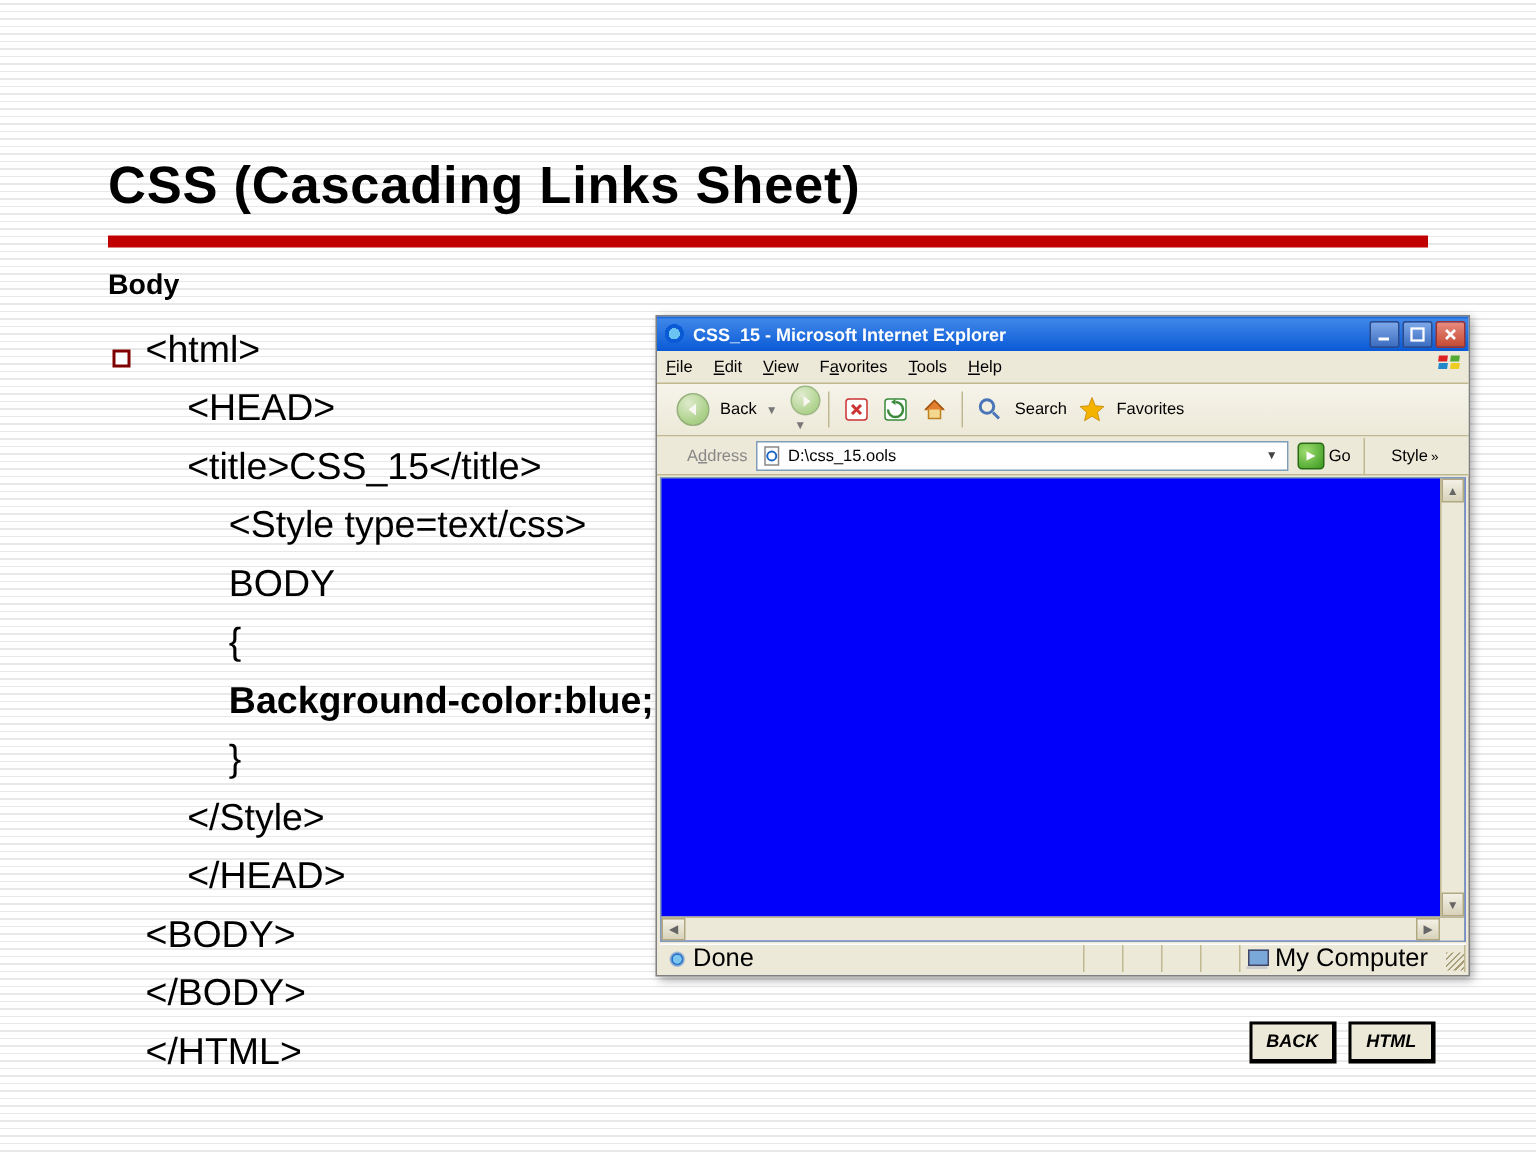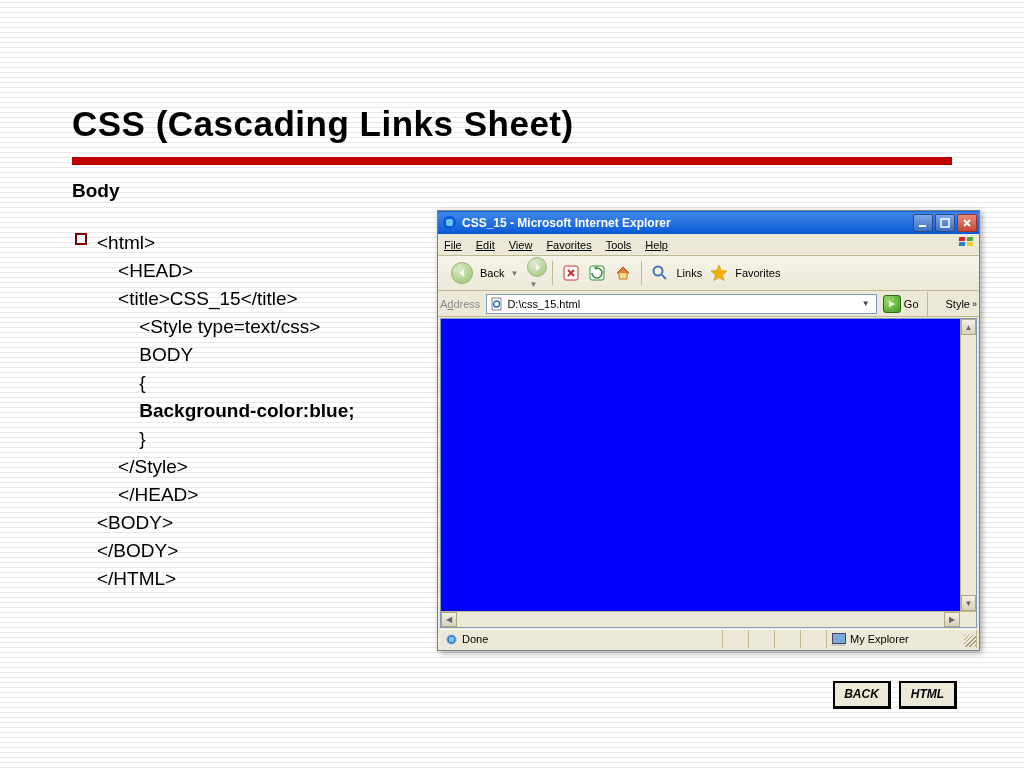--- a/index.html
+++ b/index.html
@@ -35,24 +35,24 @@
 }
 .code-bullet {
   position: absolute;
   left: 75px; top: 233px;
   width: 12px; height: 12px;
   border: 2px solid #800000;
   background: #fff;
 }
 .code {
   position: absolute;
-  left: 97px; top: 229px;
+  left: 97px; top: 214px;
   font-family: Verdana, sans-serif;
-  font-size: 19px;
-  line-height: 28px;
+  font-size: 25px;
+  line-height: 39px;
   color: #000;
   white-space: pre;
 }
 .bold { font-weight: bold; }
 
 
 .iewin {
   position: absolute;
   left: 437px; top: 210px;
   width: 543px; height: 441px;
@@ -90,21 +90,21 @@
 .win-btn.close { background: linear-gradient(#e78b7e, #c54a32); border-color: #933; }
 .win-btn svg { width: 10px; height: 10px; }
 .menubar {
   height: 22px;
   background: #ece9d8;
   border-bottom: 1px solid #c0b890;
   display: flex; align-items: center;
   padding: 0 6px;
   position: relative;
 }
-.menubar .menu-item { margin-right: 14px; color: #000; text-decoration: underline; }
+.menubar .menu-item { margin-right: 14px; color: #000; }
 .menubar .menu-item .ul { text-decoration: underline; }
 .win-logo {
   position: absolute; right: 4px; top: 2px;
   width: 18px; height: 14px;
 }
 .win-logo span { display: block; position: absolute; width: 6px; height: 4px; }
 .wl1 { background:#d22; left:2px; top:1px; transform:skewX(-8deg);}
 .wl2 { background:#5a3; left:10px; top:1px; transform:skewX(-8deg);}
 .wl3 { background:#28c; left:2px; top:6px; transform:skewX(-8deg);}
 .wl4 { background:#ec2; left:10px; top:6px; transform:skewX(-8deg);}
@@ -141,21 +141,21 @@
 .tbicon svg { width: 18px; height: 18px; }
 .toolbar .lbl { margin-left: 3px; margin-right: 4px; color: #000; }
 .star svg { fill: #f5b301; stroke: #c08000; stroke-width: 0.5; }
 .search-mag { position: relative;}
 
 .addressbar {
   height: 26px;
   background: #ece9d8;
   border-bottom: 1px solid #c0b890;
   display: flex; align-items: center;
-  padding: 0 2px;
+  padding: 0 20px;
 }
 .addressbar .lbl { margin-right: 6px; color:#888;}
 .addr-input {
   flex: 1; height: 20px;
   background: #fff;
   border: 1px solid #7f9db9;
   display: flex; align-items: center;
   padding: 0 3px;
   font-size: 11px;
 }
@@ -198,21 +198,21 @@
 .scroll-h .arrow { width: 16px; height:100%; background: linear-gradient(#f3f1e6,#d8d2ba); border: 1px solid #b0a880; position:absolute; display:flex; align-items:center; justify-content:center; font-size:8px; color:#666;}
 .scroll-h .arrow.rt { right: 16px; }
 .scroll-h .corner { position:absolute; right:0; width:16px; height:100%; background:#ece9d8;}
 
 .statusbar {
   position: absolute; left: 2px; right: 2px; bottom: 2px;
   height: 19px;
   background: #ece9d8;
   border-top: 1px solid #fff;
   display: flex; align-items: center;
-  font-size: 11px;
+  font-size: 17px;
 }
 .statusbar .cell { height: 100%; border-right: 1px solid #c0b890; display:flex; align-items:center; padding: 0 5px;}
 .statusbar .cell.main { flex: 1;}
 .statusbar .cell.small { width: 26px;}
 .statusbar .cell.zone { width: 150px;}
 .statusbar .ie-sm { width:13px; height:13px; border-radius:50%; background: radial-gradient(circle at 50% 50%, #7ac6ee 30%, #1a66c8 35%, transparent 60%); margin-right:4px;}
 .statusbar .pc { width:14px; height:12px; margin-right:4px; position:relative;}
 .statusbar .pc::before { content:''; position:absolute; width:12px; height:9px; background:#7aa8d8; border:1px solid #446; top:0; left:0;}
 .statusbar .pc::after { content:''; position:absolute; width:14px; height:2px; background:#ccc; bottom:-1px; left:-1px;}
 .grip { position:absolute; right:1px; bottom:1px; width:12px; height:12px;
@@ -331,36 +331,36 @@
           <path d="M3 9 L9 3 L15 9" fill="#e08030" stroke="#a05010"></path>
         </svg>
       </span>
     <div class="sep"></div>
     <span class="tbicon search-mag">
         <svg viewBox="0 0 18 18">
           <circle cx="7" cy="7" r="4.5" fill="none" stroke="#4a75b8" stroke-width="2"></circle>
           <path d="M11 11 L15 15" stroke="#4a75b8" stroke-width="2"></path>
         </svg>
       </span>
-    <span class="lbl">Links</span>
+    <span class="lbl">Search</span>
     <span class="tbicon star">
         <svg viewBox="0 0 18 18">
           <path d="M9 1 L11.2 6.5 L17 7 L12.6 10.8 L14 16.5 L9 13.5 L4 16.5 L5.4 10.8 L1 7 L6.8 6.5 Z"></path>
         </svg>
       </span>
     <span class="lbl">Favorites</span>
   </div>
   <div class="addressbar">
     <span class="lbl">A<span style="text-decoration:underline">d</span>dress</span>
     <div class="addr-input">
       <span class="docicon"><svg viewBox="0 0 14 14">
             <rect x="2" y="1" width="9" height="12" fill="#fff" stroke="#888"></rect>
             <circle cx="6.5" cy="7" r="3" fill="none" stroke="#1a66c8" stroke-width="1.3"></circle>
           </svg></span>
-      <span class="path">D:\css_15.html</span>
+      <span class="path">D:\css_15.ools</span>
       <span class="ddv">▼</span>
     </div>
     <div class="go-btn">
       <span class="sq">
           <svg viewBox="0 0 10 10">
             <path d="M2 2 L8 5 L2 8 Z"></path>
           </svg>
         </span>
       <span>Go</span>
     </div>
@@ -387,20 +387,20 @@
     <div class="cell main">
       <span class="ie-sm"></span>
       <span>Done</span>
     </div>
     <div class="cell small"></div>
     <div class="cell small"></div>
     <div class="cell small"></div>
     <div class="cell small"></div>
     <div class="cell zone">
       <span class="pc"></span>
-      <span>My Explorer</span>
+      <span>My Computer</span>
     </div>
     <div class="grip"></div>
   </div>
 </div>
 
 <div class="nav-btn nav-back">BACK</div>
 <div class="nav-btn nav-next">HTML</div>
 
 </body></html>

